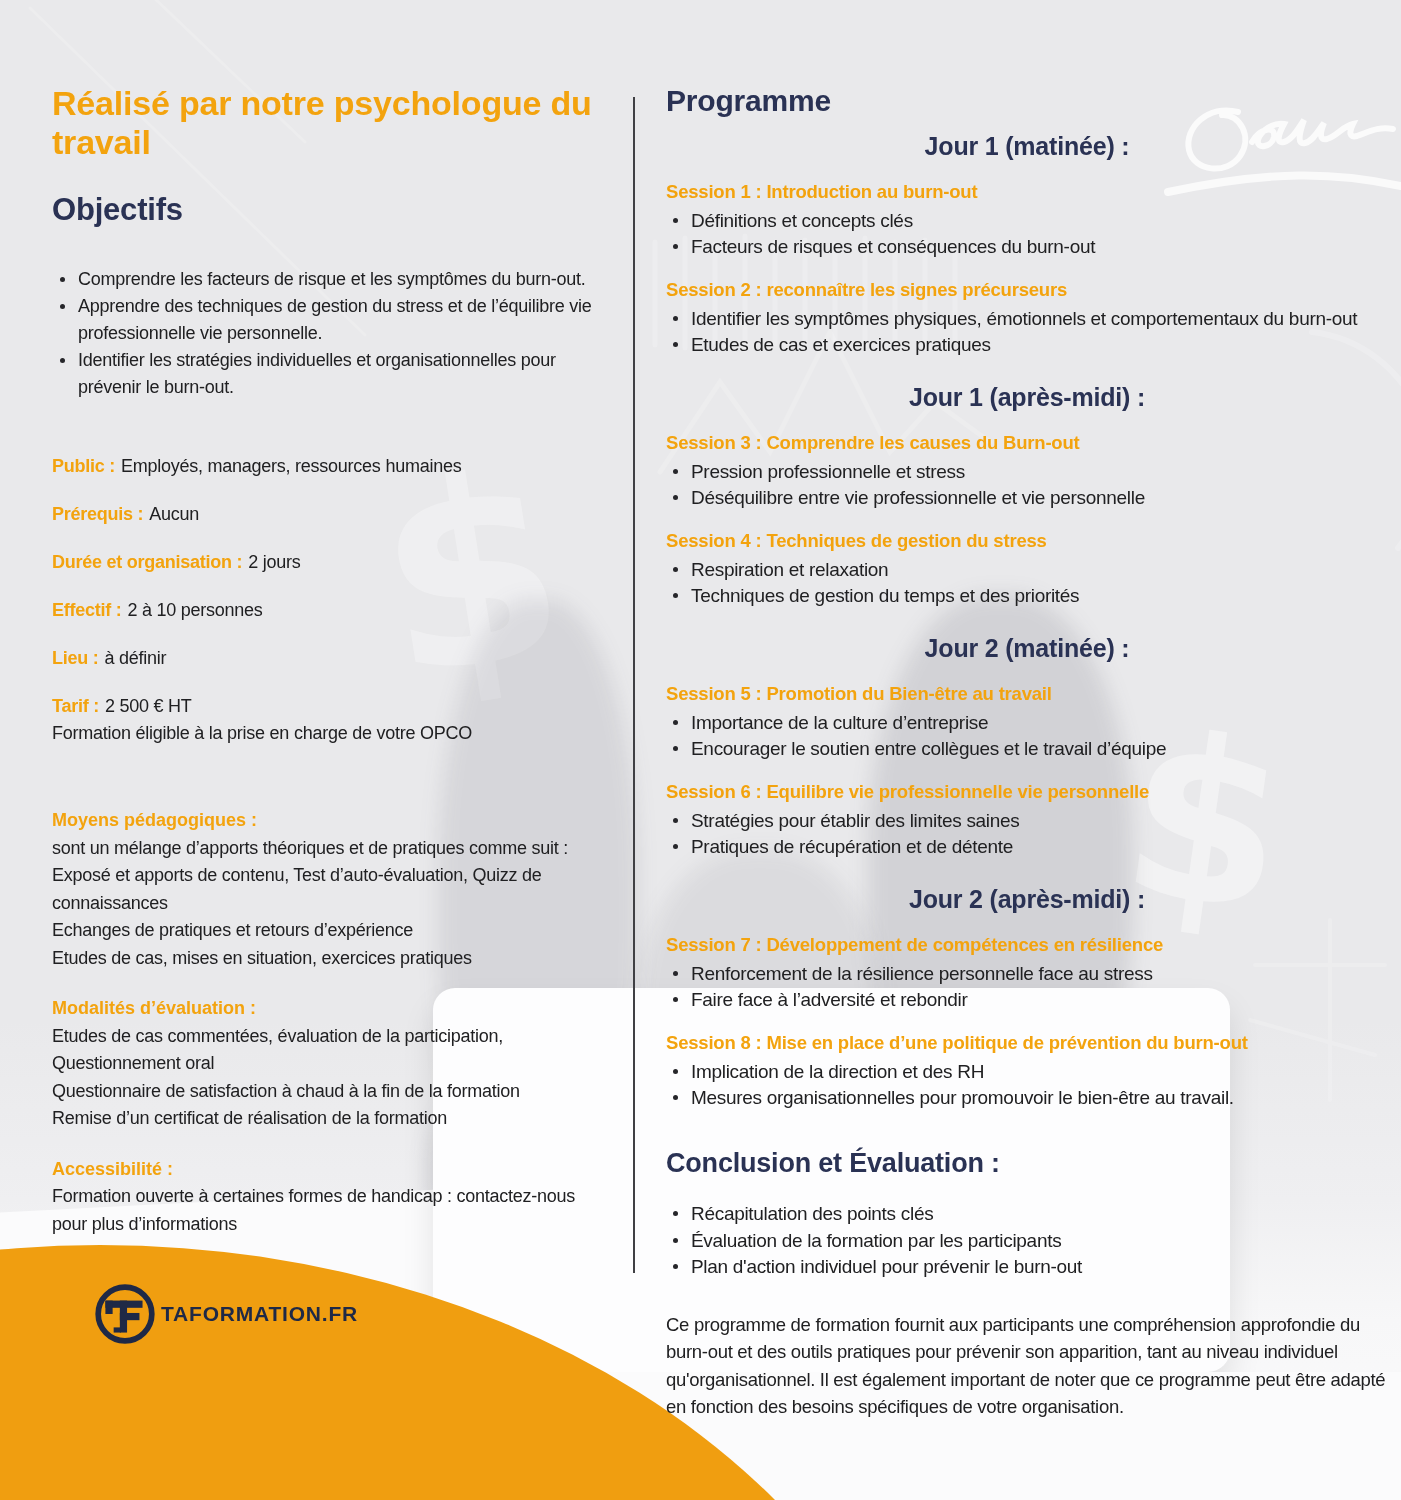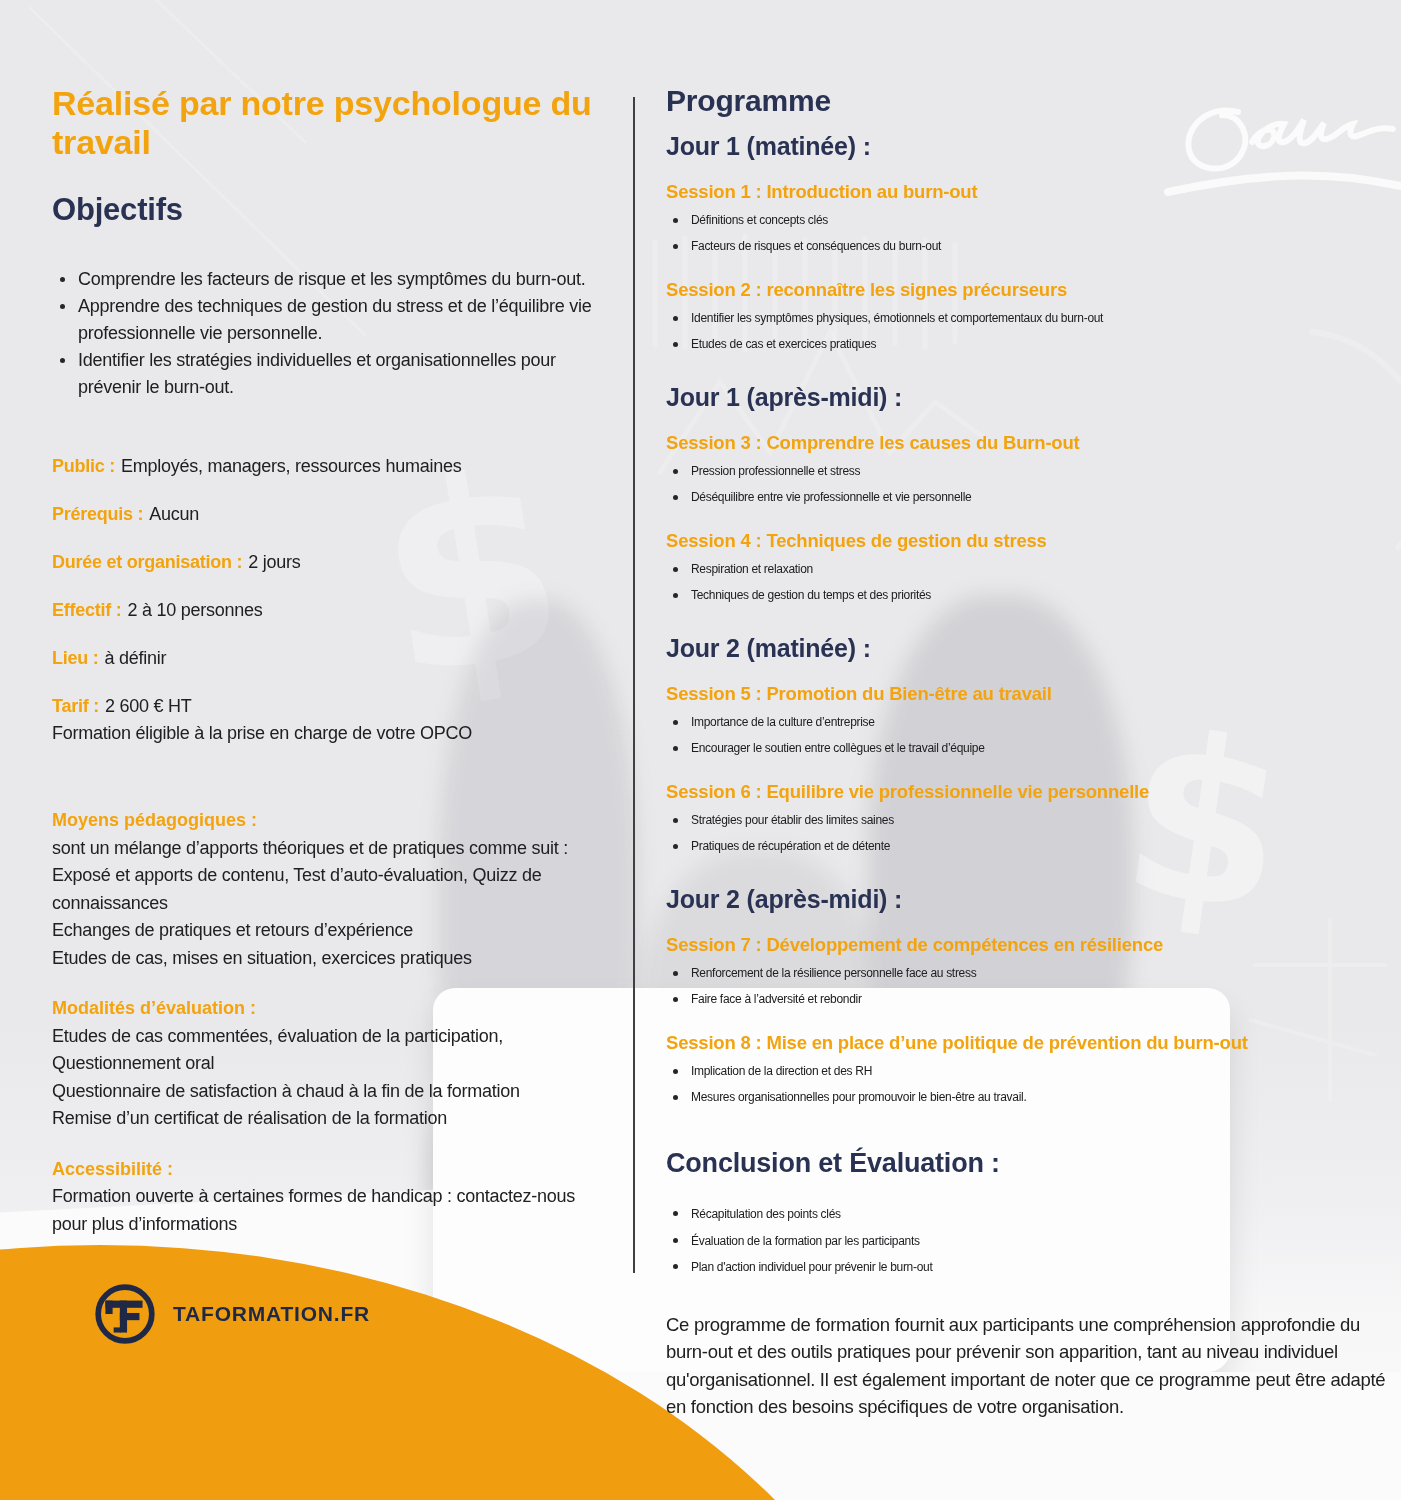--- a/index.html
+++ b/index.html
@@ -45,33 +45,33 @@
   .fact{font-size:18px;line-height:23px;margin-bottom:25px;letter-spacing:-.25px;}
   .fact:last-child{margin-bottom:0;}
   .fact-label{color:var(--orange);font-weight:700;margin-right:6px;}
   .fact-extra{margin-top:4px;}
 
   .secs{margin-top:62px;}
   .sec{margin-bottom:23px;}
   .sec-title{color:var(--orange);font-weight:700;font-size:18px;line-height:27.5px;}
   .sec-line{font-size:18px;line-height:27.5px;letter-spacing:-.25px;}
 
-  .day-heading{font-size:25px;margin:26px 0 2px;color:var(--navy);font-weight:700;letter-spacing:-.2px;}
+  .day-heading{font-size:25px;margin:26px 0 2px;color:var(--navy);font-weight:700;letter-spacing:-.2px;text-align:center;}
   .day:first-of-type .day-heading{margin-top:14px;}
   .session-title{font-size:18.5px;font-weight:700;color:var(--orange);margin-top:19px;line-height:24px;letter-spacing:-.2px;}
   .s-list{margin-top:4px;}
-  .s-li{position:relative;padding-left:25px;font-size:12px;line-height:25.5px;letter-spacing:-.3px;}
+  .s-li{position:relative;padding-left:25px;font-size:19px;line-height:25.5px;letter-spacing:-.3px;}
   .s-li .dot{left:7px;top:10px;}
   .concl-head{font-size:27px;margin-top:38px;letter-spacing:-.2px;}
   .concl-list{margin-top:22px;}
   .concl-list .s-li{line-height:26.5px;}
   .closing{margin-top:30px;font-size:18.5px;line-height:27.5px;letter-spacing:-.3px;}
 
   
-  .logo{position:absolute;left:92px;top:1281px;display:flex;align-items:center;gap:15px;}
+  .logo{position:absolute;left:92px;top:1281px;display:flex;align-items:center;gap:3px;}
   .logo-mark{width:66px;height:66px;display:block;}
   .logo-text{font-size:21px;font-weight:700;color:#1F2946;letter-spacing:.8px;}
 </style>
 </head>
 <body>
 
 <div class="page">
 
   <svg class="doodles" xmlns="http://www.w3.org/2000/svg">
     <g stroke="#ffffff" fill="none" stroke-linecap="round">
@@ -108,21 +108,21 @@
       <div class="li"><span class="dot"></span><span>Identifier les stratégies individuelles et organisationnelles pour prévenir le burn-out.</span></div>
     </div>
 
     <div class="facts">
       <div class="fact"><span class="fact-label">Public :</span><span>Employés, managers, ressources humaines</span></div>
       <div class="fact"><span class="fact-label">Prérequis :</span><span>Aucun</span></div>
       <div class="fact"><span class="fact-label">Durée et organisation :</span><span>2 jours</span></div>
       <div class="fact"><span class="fact-label">Effectif :</span><span>2 à 10 personnes</span></div>
       <div class="fact"><span class="fact-label">Lieu :</span><span>à définir</span></div>
       <div class="fact">
-        <span class="fact-label">Tarif :</span><span>2 600 € HT</span>
+        <span class="fact-label">Tarif :</span><span>2 500 € HT</span>
         <div class="fact-extra">Formation éligible à la prise en charge de votre OPCO</div>
       </div>
     </div>
 
     <div class="secs">
       <div class="sec">
         <div class="sec-title">Moyens pédagogiques :</div>
         <div class="sec-line">sont un mélange d’apports théoriques et de pratiques comme suit :</div>
         <div class="sec-line">Exposé et apports de contenu, Test d’auto-évaluation, Quizz de connaissances</div>
         <div class="sec-line">Echanges de pratiques et retours d’expérience</div>

